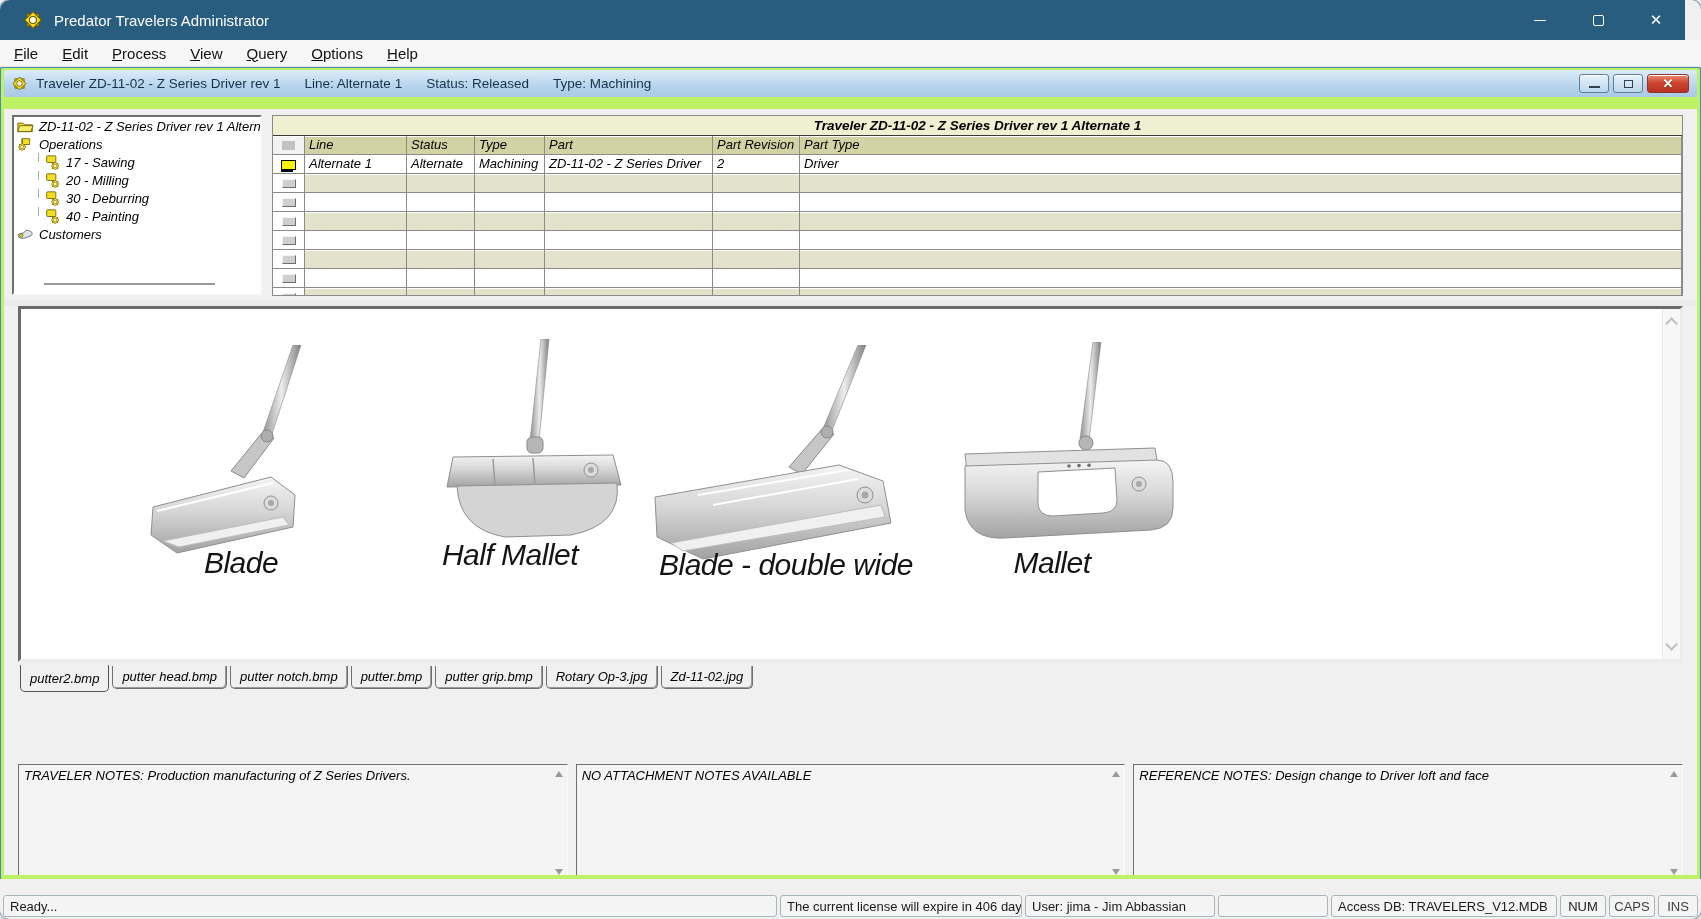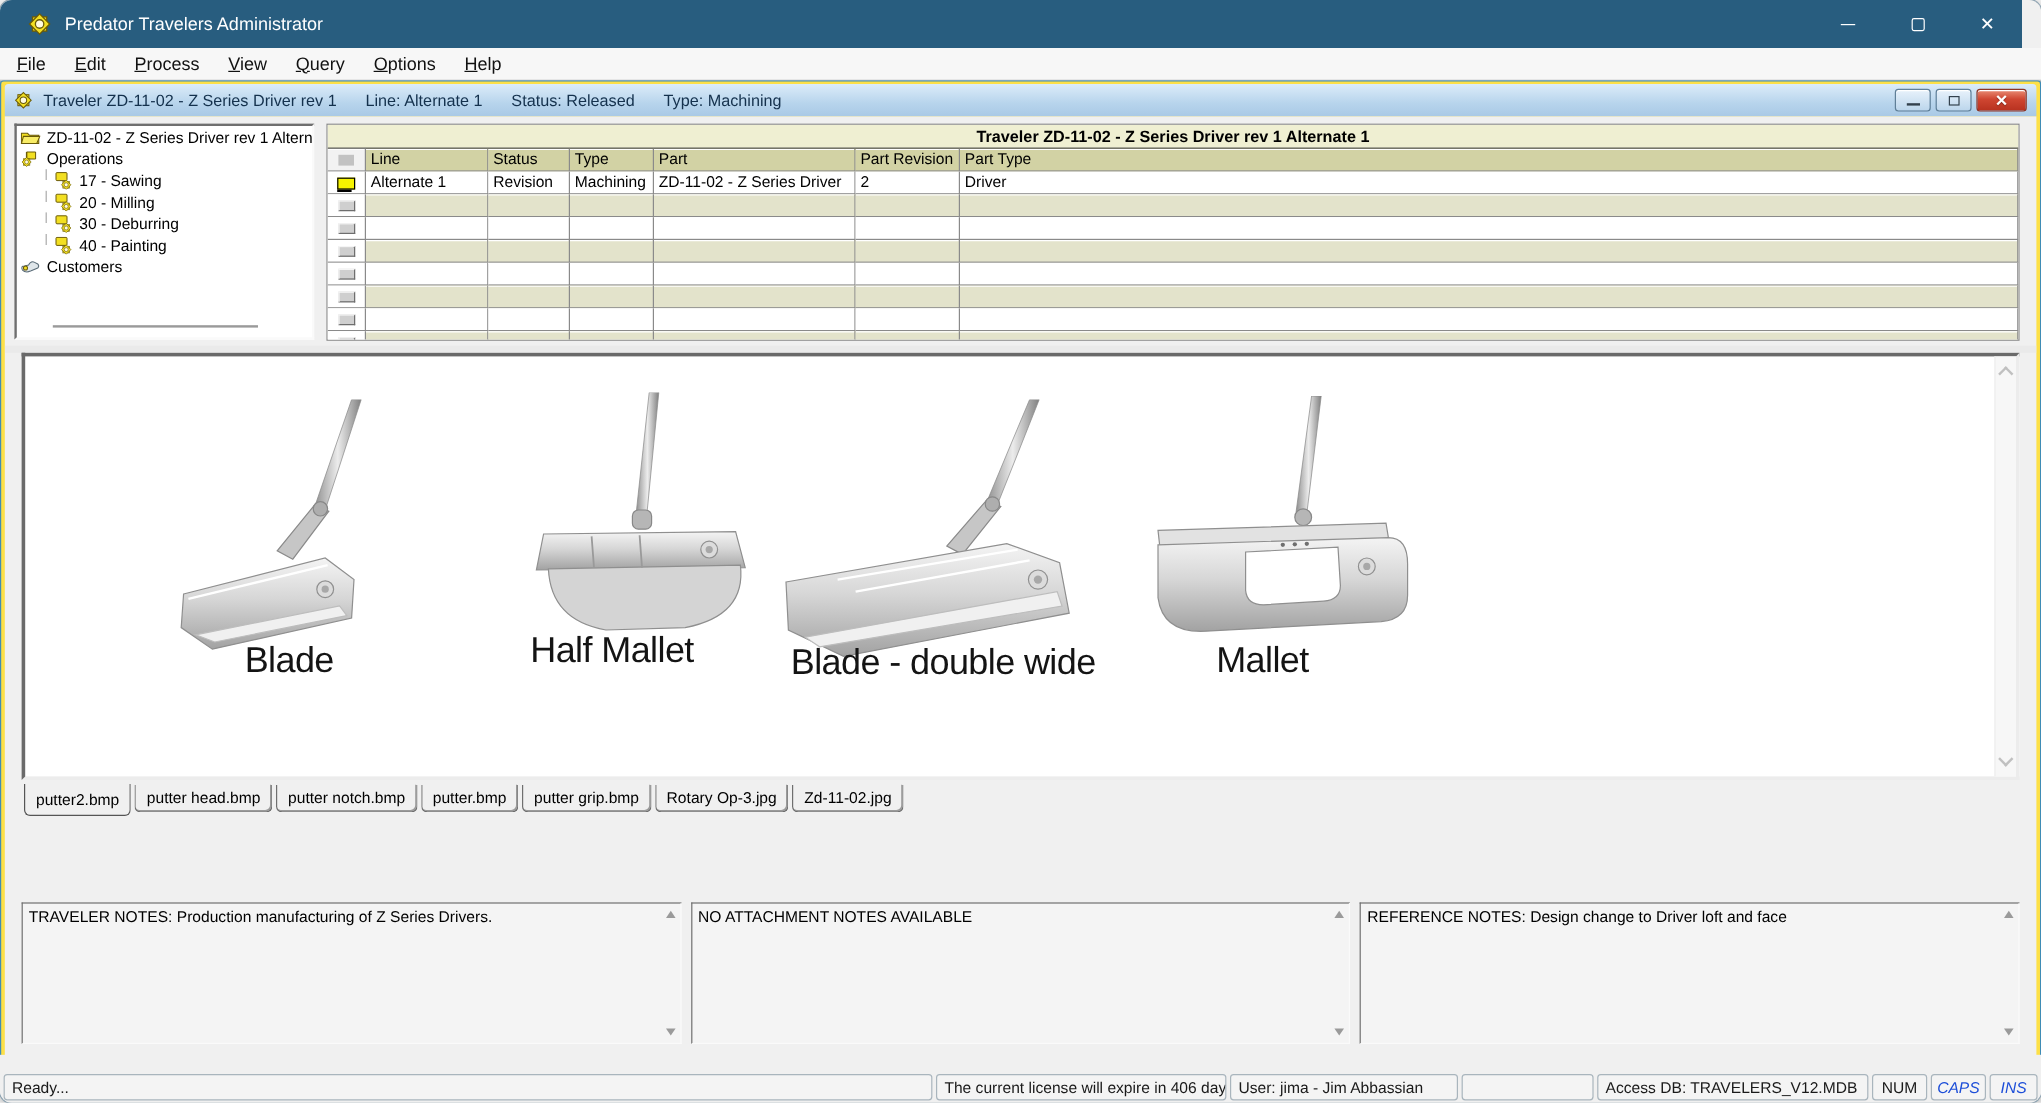--- a/index.html
+++ b/index.html
@@ -14,33 +14,33 @@
   .cap-btn{width:58px;height:100%;display:flex;align-items:center;justify-content:center;color:#fff;font-size:15px;cursor:pointer;}
   .min-glyph{width:12px;height:0;border-top:1.6px solid #fff;display:block;}
   .max-glyph{width:11px;height:11px;border:1.4px solid #fff;border-radius:2px;display:block;}
   
   .menubar{position:absolute;left:0;top:40px;right:0;height:27px;background:#f7f7f7;border-bottom:1px solid #e2e2e2;display:flex;align-items:center;font-size:15px;color:#111;}
   .menu-item{padding:3px 12px;cursor:pointer;}
   .menu-item:first-child{margin-left:2px;}
   .u{text-decoration:underline;}
   
   .mdi{position:absolute;left:0;top:67px;right:0;bottom:28px;background:#9aa7af;}
-  .child{position:absolute;inset:0;border:1px solid #3f8cb5;background:#fde047;border-radius:3px 3px 0 0;display:flex;flex-direction:column;}
+  .child{position:absolute;inset:0;border:1px solid #3f8cb5;background:#bef264;border-radius:3px 3px 0 0;display:flex;flex-direction:column;}
   .child-titlebar{height:27px;margin:2px 3px 0 3px;display:flex;align-items:center;font-size:13.5px;color:#14314d;
     background:linear-gradient(#dcecf9,#b7d4ec 60%,#a9c9e5);border-radius:3px 3px 0 0;}
   .child-titlebar .app-icon{width:17px;height:17px;margin-left:7px;flex:0 0 auto;}
   .ct-text{margin-left:8px;white-space:nowrap;}
   .ct-text span{margin-right:24px;}
   .child-caption-buttons{margin-left:auto;margin-right:8px;display:flex;gap:4px;}
   .cc-btn{width:30px;height:19px;border:1px solid #5f7f98;border-radius:3px;background:linear-gradient(#e8f2fb,#bcd6ec);
     display:flex;align-items:center;justify-content:center;cursor:pointer;box-shadow:inset 0 1px 0 #fff;}
   .cc-btn.close{width:42px;background:linear-gradient(#e98d75,#cf4631 45%,#b83220);border-color:#8d3526;color:#fff;font-size:13px;font-weight:bold;text-shadow:0 1px 1px #7e2317;}
   .cc-min{width:11px;height:0;border-top:2px solid #33414d;display:block;margin-top:6px;}
   .cc-restore{width:9px;height:8px;border:1.6px solid #33414d;display:block;background:transparent;}
-  .child-content{position:relative;flex:1;margin:0 3px;background:#f0f0f0;overflow:hidden;}
+  .child-content{position:relative;flex:1;margin:12px 3px;background:#f0f0f0;overflow:hidden;font-style:italic;}
   .child-bottom-glow{height:3px;background:linear-gradient(#7dd4e8,#45bcd8);}
   
   .tree-panel{position:absolute;left:8px;top:6px;width:250px;height:180px;background:#fff;
     border:2px solid;border-color:#6f6f6f #fafafa #fafafa #6f6f6f;overflow:hidden;font-size:13px;color:#000;}
   .tree-item{display:flex;align-items:center;height:18px;white-space:nowrap;cursor:pointer;}
   .tree-item .ticon{width:17px;height:15px;margin-right:5px;flex:0 0 auto;}
   .tree-item.lvl0{padding-left:3px;}
   .tree-item.lvl1{padding-left:30px;background:
     linear-gradient(#aaa 50%,transparent 0) 24px 0/1px 100% repeat-y;}
   .tree-hscroll{position:absolute;left:30px;right:45px;bottom:8px;height:2px;background:#9a9a9a;cursor:pointer;}
@@ -77,21 +77,21 @@
   
   .notes{position:absolute;left:14px;right:14px;top:655px;height:118px;display:flex;gap:8px;}
   .note{position:relative;flex:1;background:#f4f4f4;border:1px solid;border-color:#6f6f6f #fafafa #fafafa #6f6f6f;font-size:13px;color:#000;padding:3px 18px 3px 5px;}
   .note-arrow{position:absolute;right:4px;width:0;height:0;border-left:4px solid transparent;border-right:4px solid transparent;cursor:pointer;}
   .note-arrow.up{top:6px;border-bottom:6px solid #9a9a9a;}
   .note-arrow.down{bottom:6px;border-top:6px solid #9a9a9a;}
   
   .statusbar{position:absolute;left:0;right:0;bottom:0;height:40px;background:#f0f0f0;display:flex;align-items:flex-end;gap:3px;padding:2px 3px;font-size:13px;color:#1a1a1a;}
   .seg{height:22px;border:1px solid #a9b5bd;border-radius:3px;background:#f4f4f4;display:flex;align-items:center;padding:0 6px;white-space:nowrap;overflow:hidden;}
   .seg.ready{flex:1;}
-  .seg.dim{color:#1d4ed8;font-style:italic;}
+  .seg.dim{color:#404040;}
   .seg.kbd{justify-content:center;}
 </style>
 </head>
 <body>
 
 <svg width="0" height="0" style="position:absolute">
   <defs>
     <linearGradient id="metal" x1="0" y1="0" x2="0" y2="1">
       <stop offset="0" stop-color="#f4f4f4"></stop>
         <stop offset=".45" stop-color="#d6d6d6"></stop>
@@ -242,21 +242,21 @@
             <div class="c">Type</div>
             <div class="c">Part</div>
             <div class="c">Part Revision</div>
             <div class="c">Part Type</div>
           </div>
           <div class="tbl-grid row">
             <div class="c sel">
                 <span class="flag-icon"></span>
               </div>
             <div class="c">Alternate 1</div>
-            <div class="c">Revision</div>
+            <div class="c">Alternate</div>
             <div class="c">Machining</div>
             <div class="c">ZD-11-02 - Z Series Driver</div>
             <div class="c">2</div>
             <div class="c">Driver</div>
           </div>
           <div class="tbl-grid row alt">
             <div class="c sel">
                 <span class="row-btn"></span>
               </div>
             <div class="c"></div>

